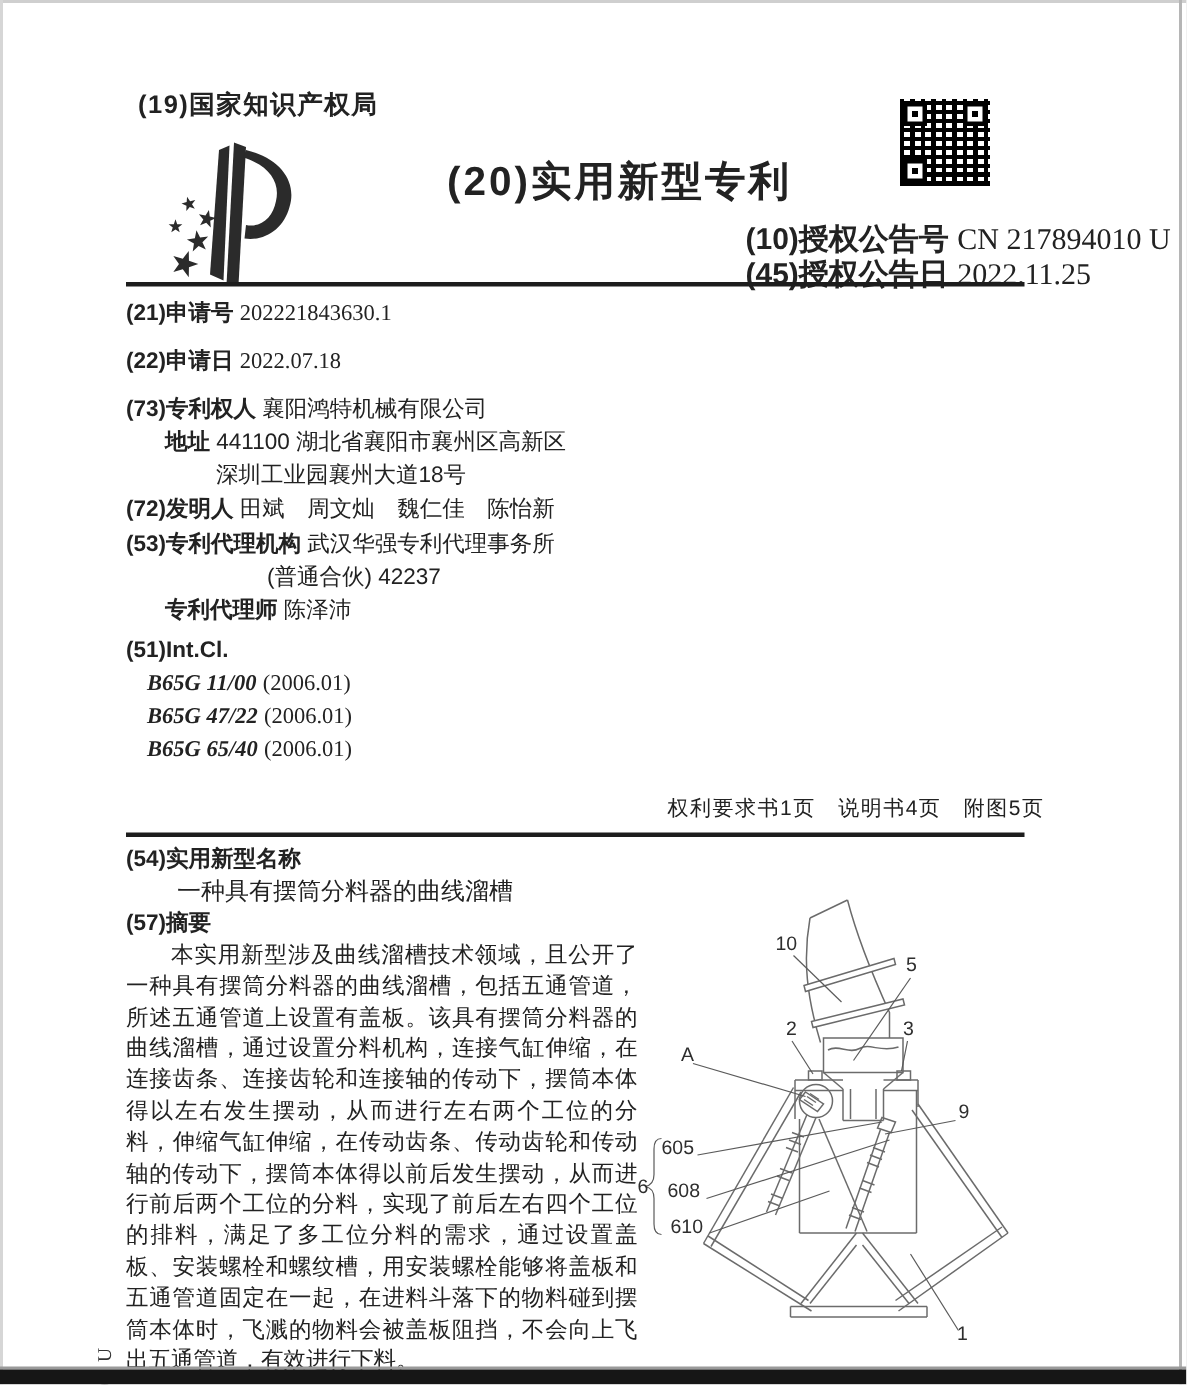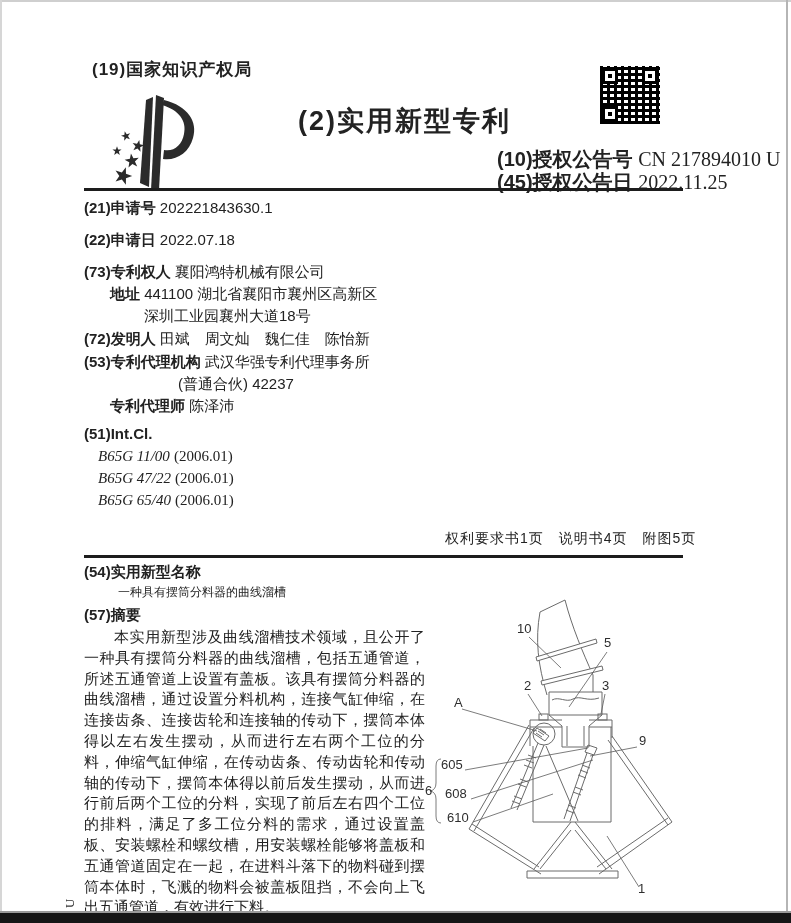--- a/index.html
+++ b/index.html
@@ -26,29 +26,29 @@
   .fp::after{content:"";position:absolute;left:3px;top:3px;width:4px;height:4px;background:#000;}
 
   .pub-row{position:absolute;left:497px;font-size:20px;white-space:nowrap;}
   .pub-row .lbl{font-weight:700;}
   .pub-row .val{font-family:"Liberation Serif",serif;}
 
   .rule{position:absolute;left:84px;width:599px;height:3px;background:#1d1d1d;}
 
   .frow{position:absolute;font-size:15px;white-space:nowrap;}
   .frow .lbl{font-weight:700;}
-  .frow .val{font-family:Liberation Sans, sans-serif;}
+  .frow .val{font-family:Liberation Serif, serif;}
   .frow .cjkval{font-family:"Liberation Sans",sans-serif;font-weight:400;}
-  .ipc .code{font-family:"Liberation Serif",serif;font-weight:400;font-style:italic;}
+  .ipc .code{font-family:"Liberation Serif",serif;font-weight:700;font-style:italic;}
   .ipc .ver{font-family:"Liberation Serif",serif;text-align:right;}
 
   .pages{position:absolute;left:445px;top:530px;font-size:14px;letter-spacing:1px;text-align:right;}
 
   .sec-label{position:absolute;left:84px;font-size:15px;font-weight:700;}
-  .patent-title{position:absolute;left:118px;top:584px;font-size:12px;}
+  .patent-title{position:absolute;left:118px;top:584px;font-size:16px;}
   .abstract{
     position:absolute;left:84px;top:627px;width:341px;
     font-size:15px;line-height:20.8px;text-align:justify;text-indent:2em;z-index:1;
   }
 
   .figure{position:absolute;left:425px;top:595px;z-index:1;}
   .figure text{font-family:"Liberation Sans",sans-serif;font-size:13px;fill:#2e2e2e;}
 
   .side-code{
     position:absolute;left:62px;top:1030px;transform-origin:0 0;transform:rotate(-90deg);
@@ -74,21 +74,21 @@
       <polygon points="60,3 68,6 63,98 55,98"></polygon>
       <path d="M68,8 C92,14 102,30 97,46 C93,61 80,69 67,67 L68,58 C78,60 86,53 88,42 C91,29 83,18 66,13 Z"></path>
       <use href="#st" transform="translate(30,44) scale(0.5) rotate(-15)"></use>
       <use href="#st" transform="translate(42,54) scale(0.62) rotate(12)"></use>
       <use href="#st" transform="translate(21,59) scale(0.48)"></use>
       <use href="#st" transform="translate(36,69) scale(0.75) rotate(-8)"></use>
       <use href="#st" transform="translate(27,84) scale(0.92) rotate(18)"></use>
     </g>
   </svg>
 
-  <div class="doc-type">(2)实用新型专利</div>
+  <div class="doc-type">(20)实用新型专利</div>
 
   <div class="qr">
     <i class="fp" style="left:2px;top:2px"></i>
     <i class="fp" style="right:2px;top:2px"></i>
     <i class="fp" style="left:2px;bottom:2px"></i>
   </div>
 
   <div class="pub-row" style="top:146px">
     <span class="lbl">(10)授权公告号</span>
     <span class="val">CN 217894010 U</span>

